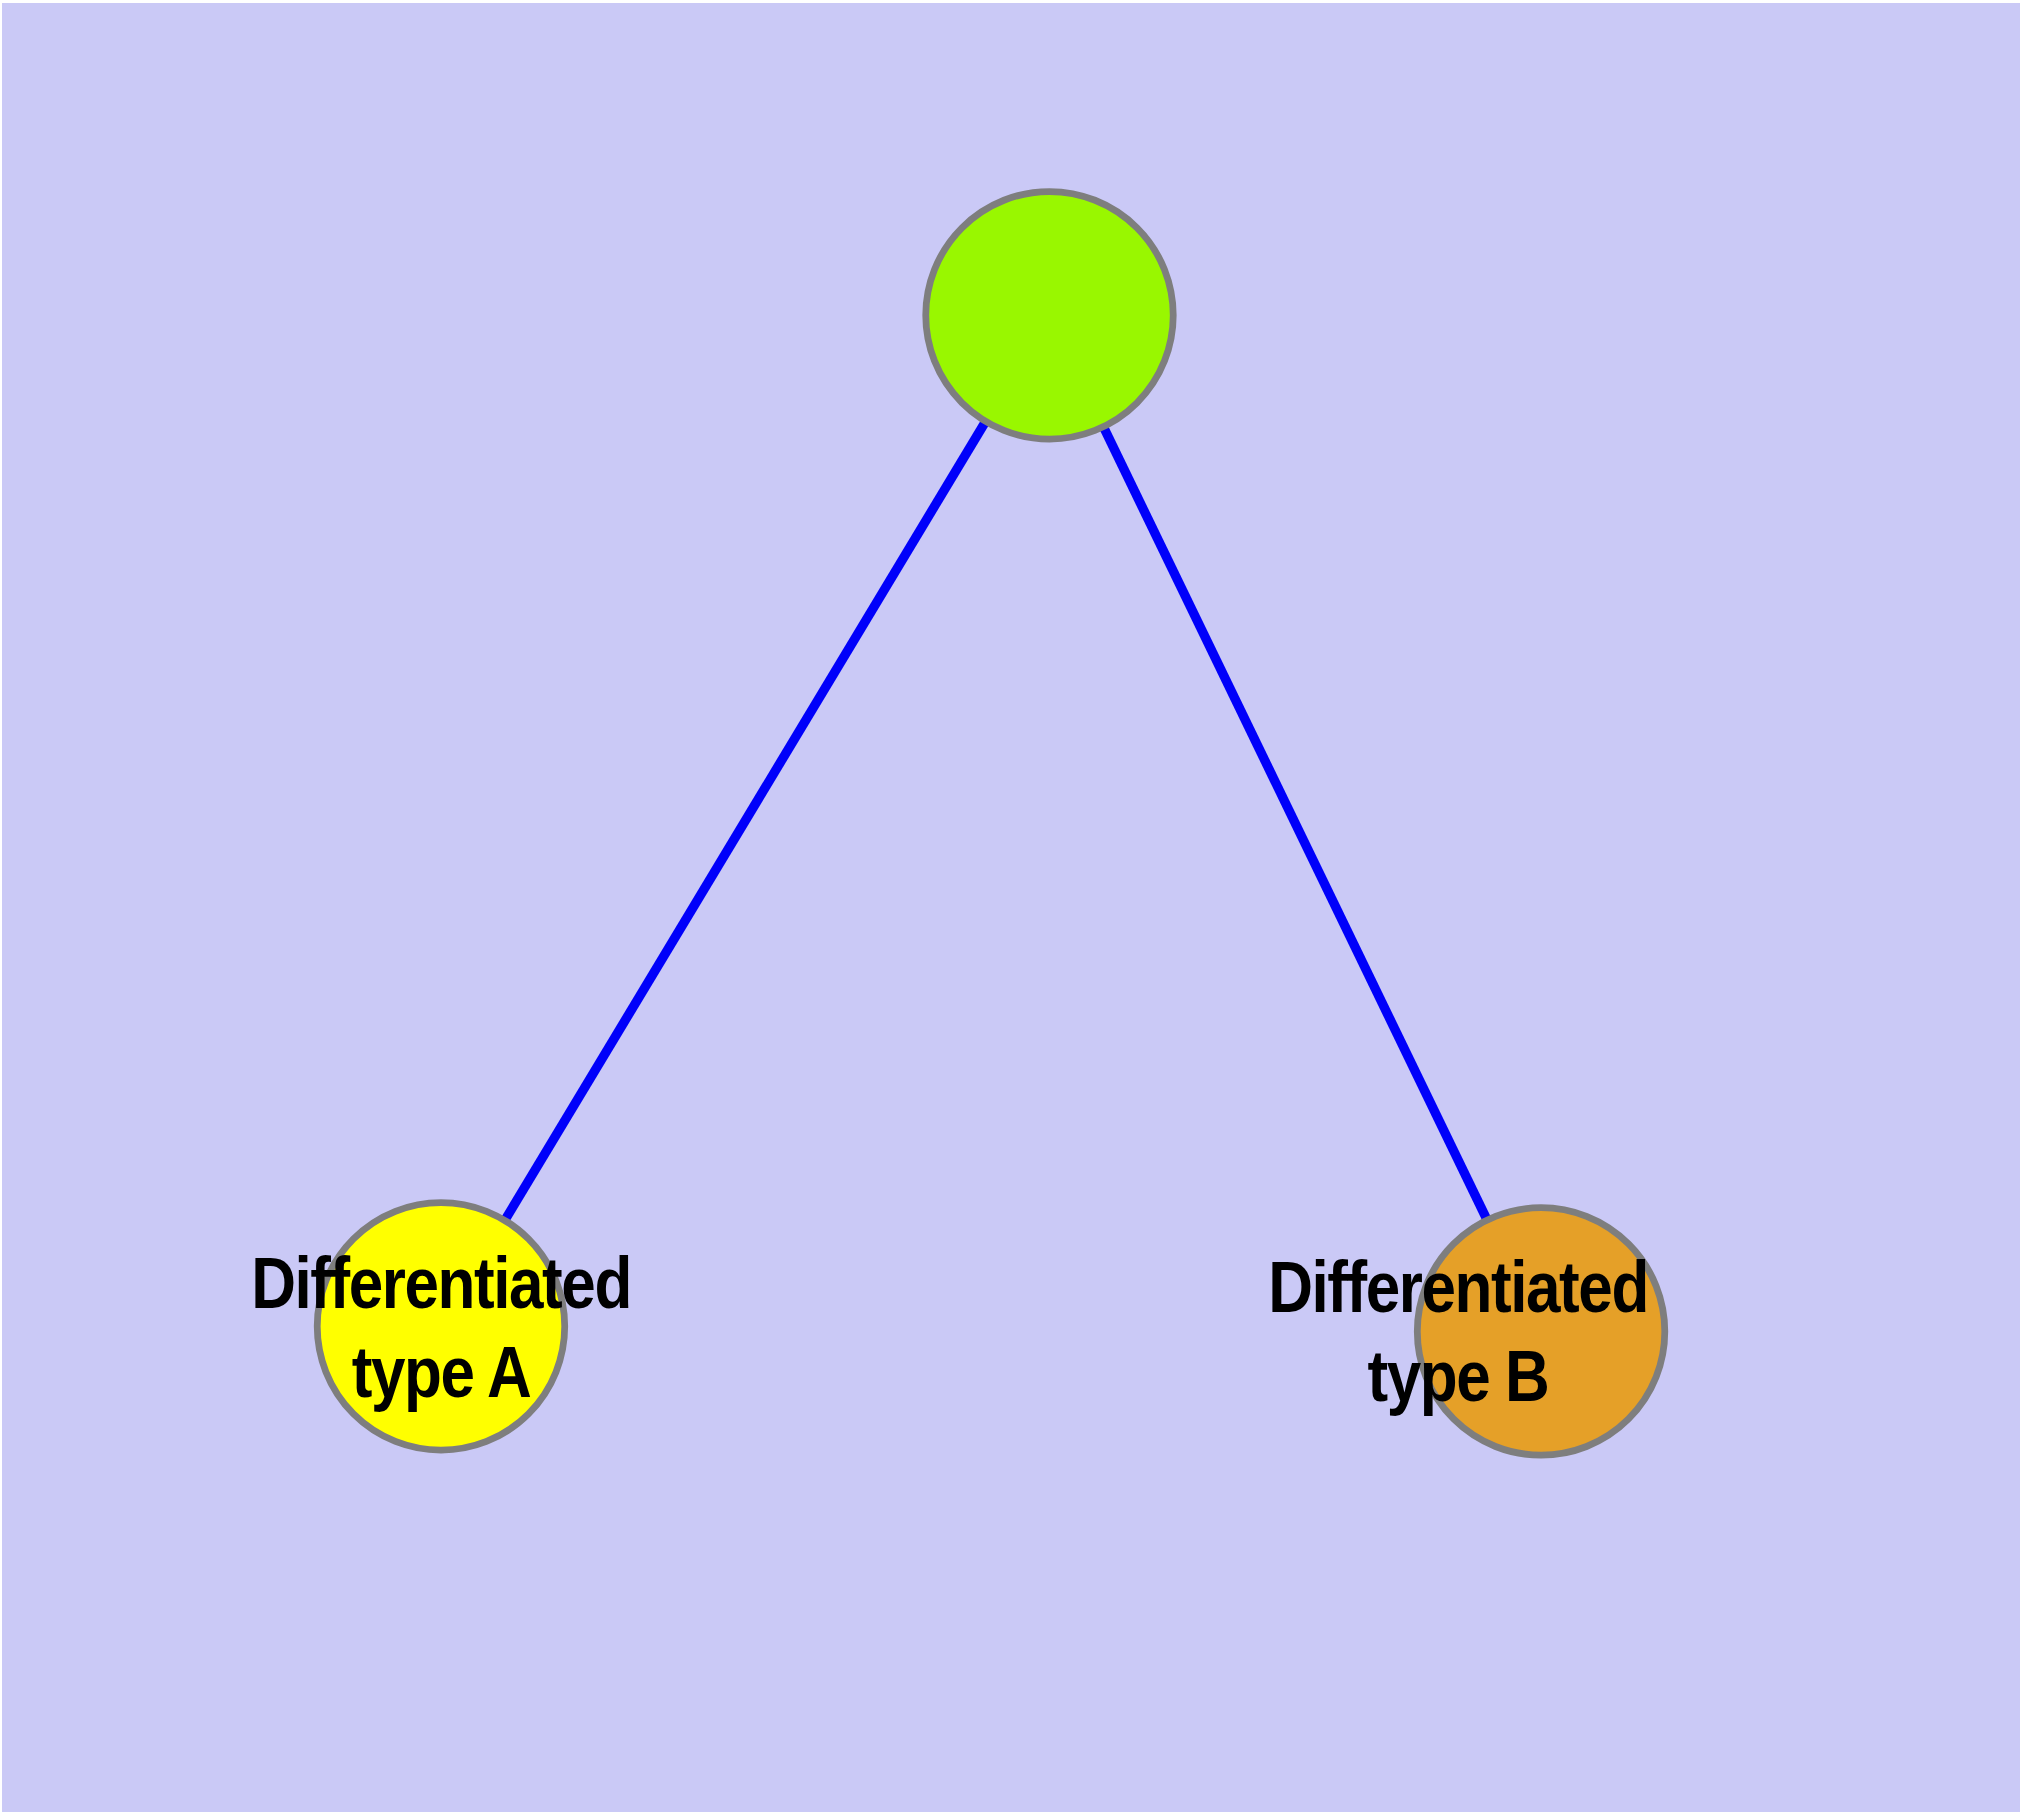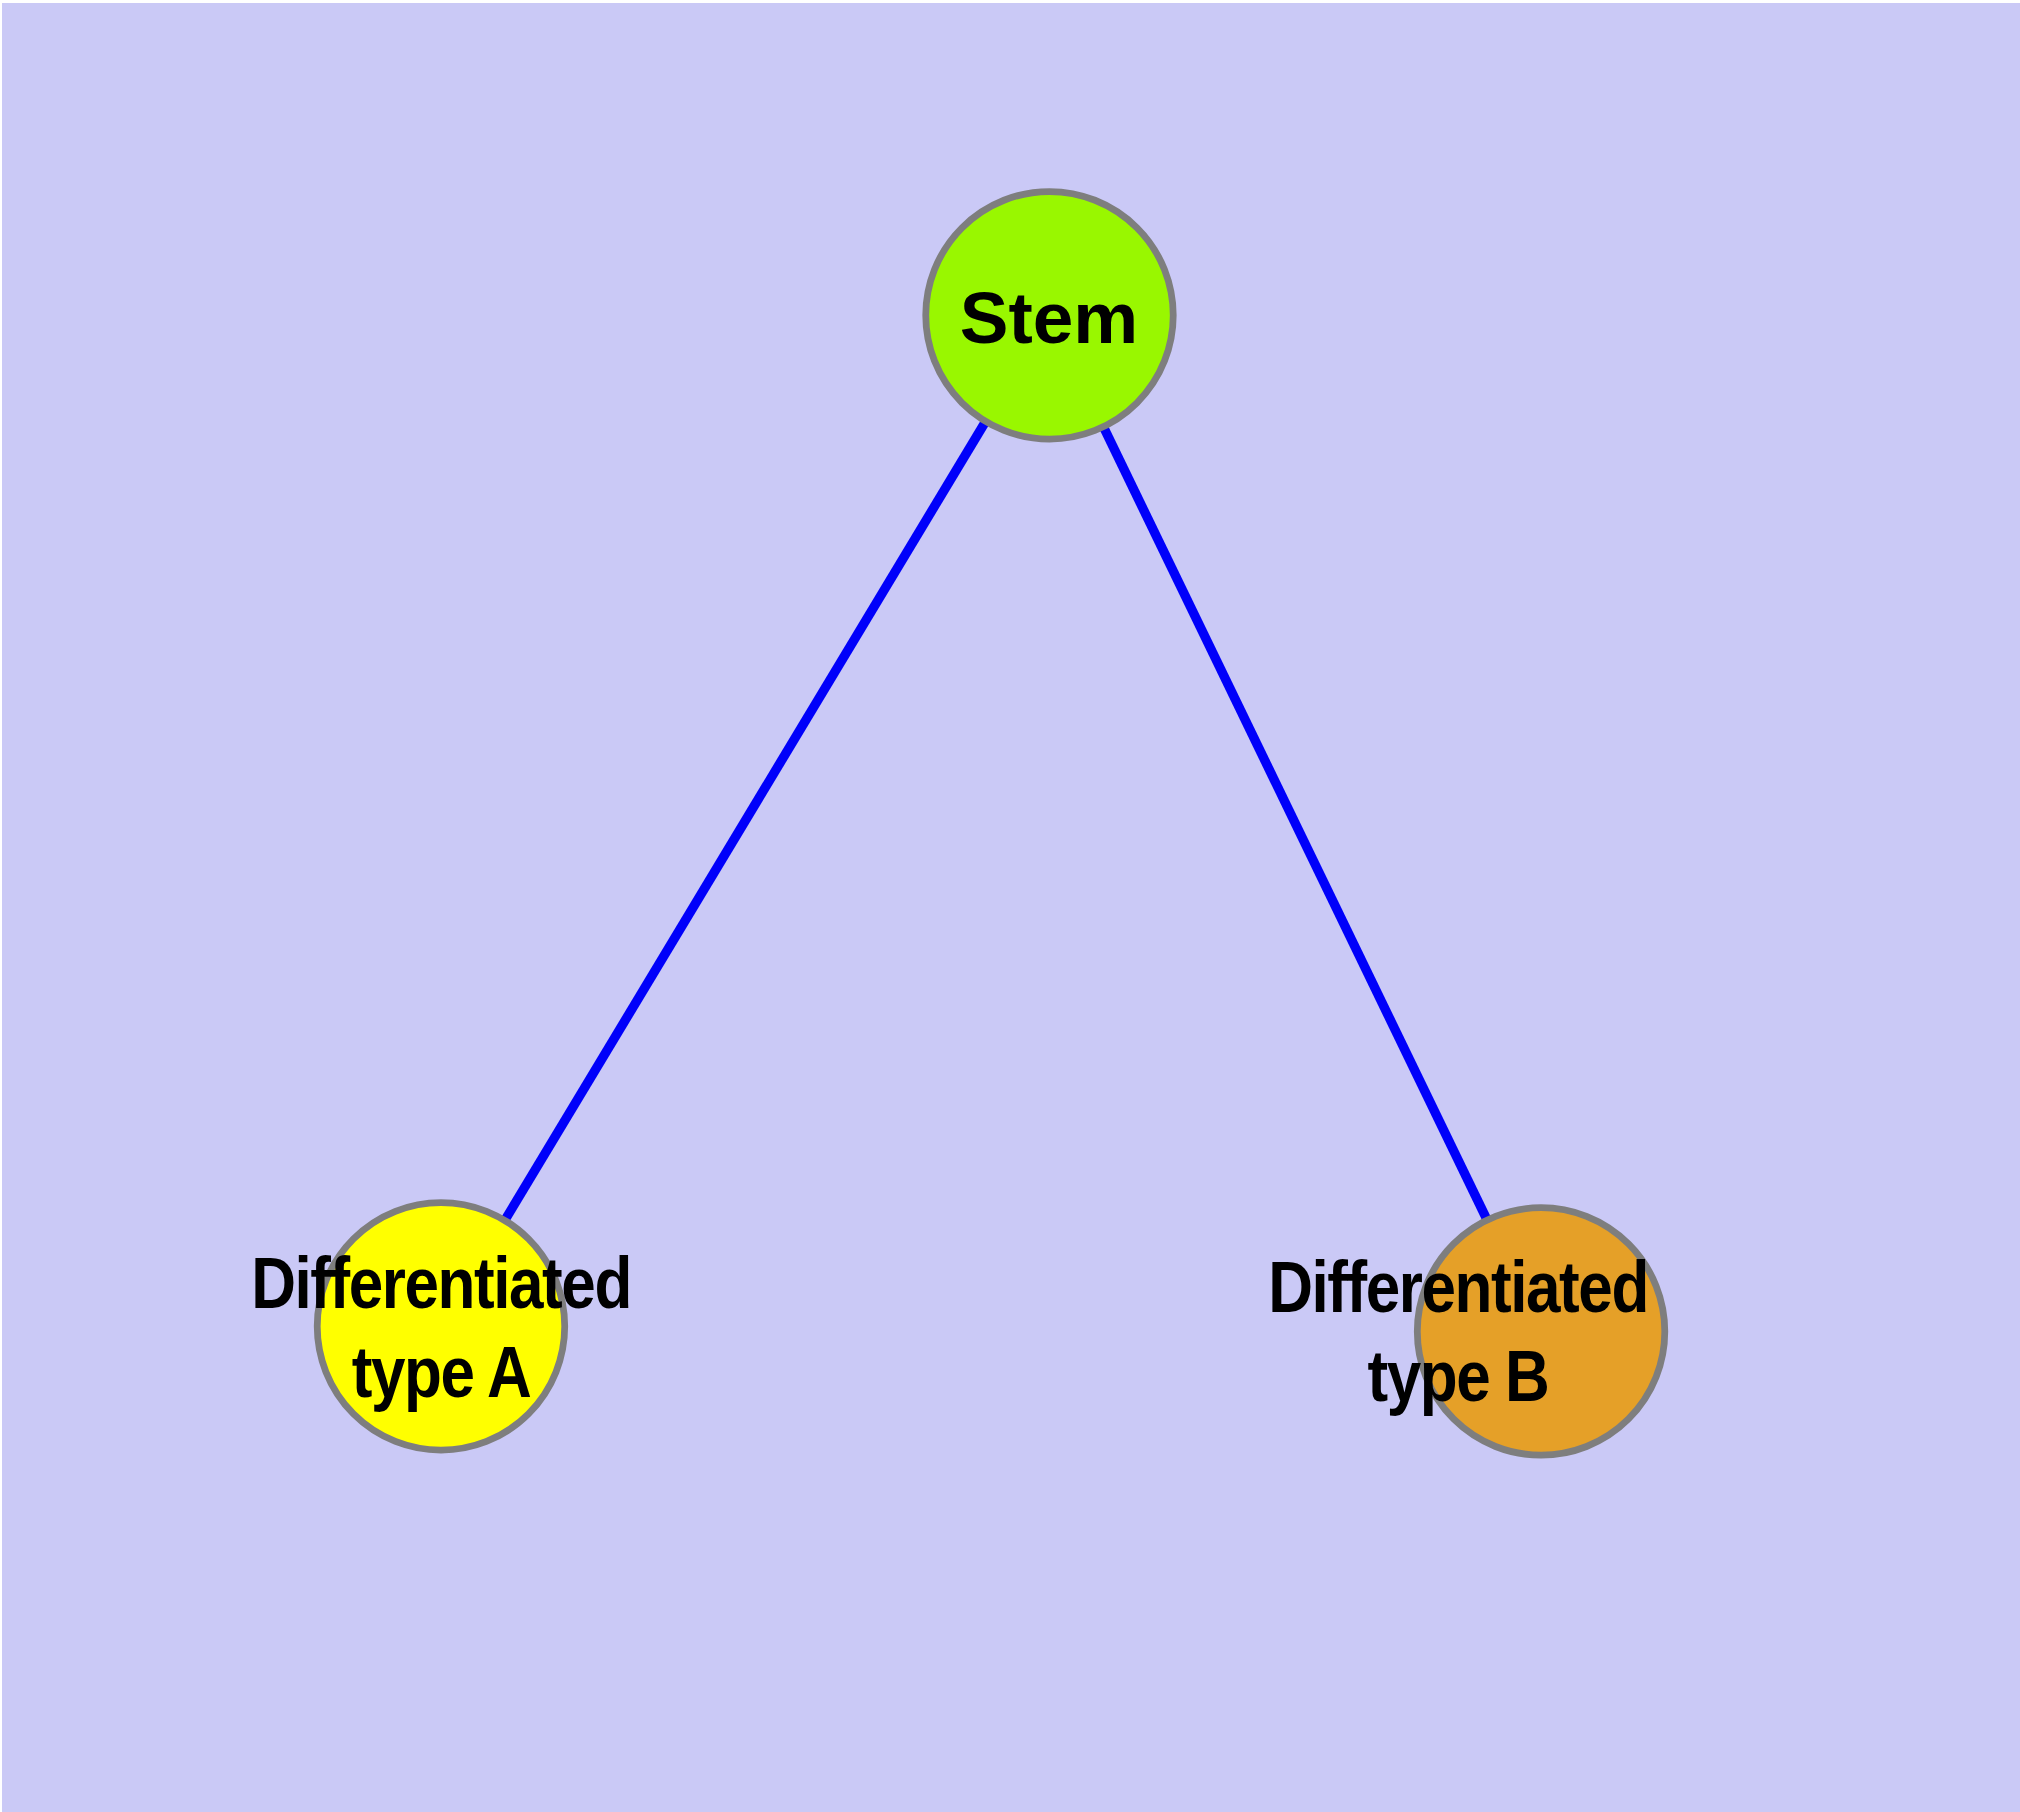--- a/index.html
+++ b/index.html
@@ -67,21 +67,20 @@
   <svg class="graph-svg" viewBox="0 0 2384 2138">
 
     <line x1="1238" y1="372" x2="520" y2="1565" stroke-width="11" stroke="#0000fa"></line>
     <line x1="1238" y1="372" x2="1818" y2="1571" stroke-width="11" stroke="#0000fa"></line>
 
     <circle cx="1238" cy="372" r="146" stroke-width="8" fill="#99f700" stroke="#7e7e7e"></circle>
     <circle cx="520" cy="1565" r="146" stroke-width="8" fill="#ffff00" stroke="#7e7e7e"></circle>
     <circle cx="1818" cy="1571" r="146" stroke-width="8" fill="#e5a028" stroke="#7e7e7e"></circle>
   </svg>
 
-  <div class="node-label" id="label-stem">Stem</div>
 
   <div class="node-label node-label--condensed" id="label-type-a">Differentiated
 type A</div>
 
   <div class="node-label node-label--condensed" id="label-type-b">Differentiated
 type B</div>
 
   <div class="frame-top"></div>
   <div class="frame-left"></div>
 

